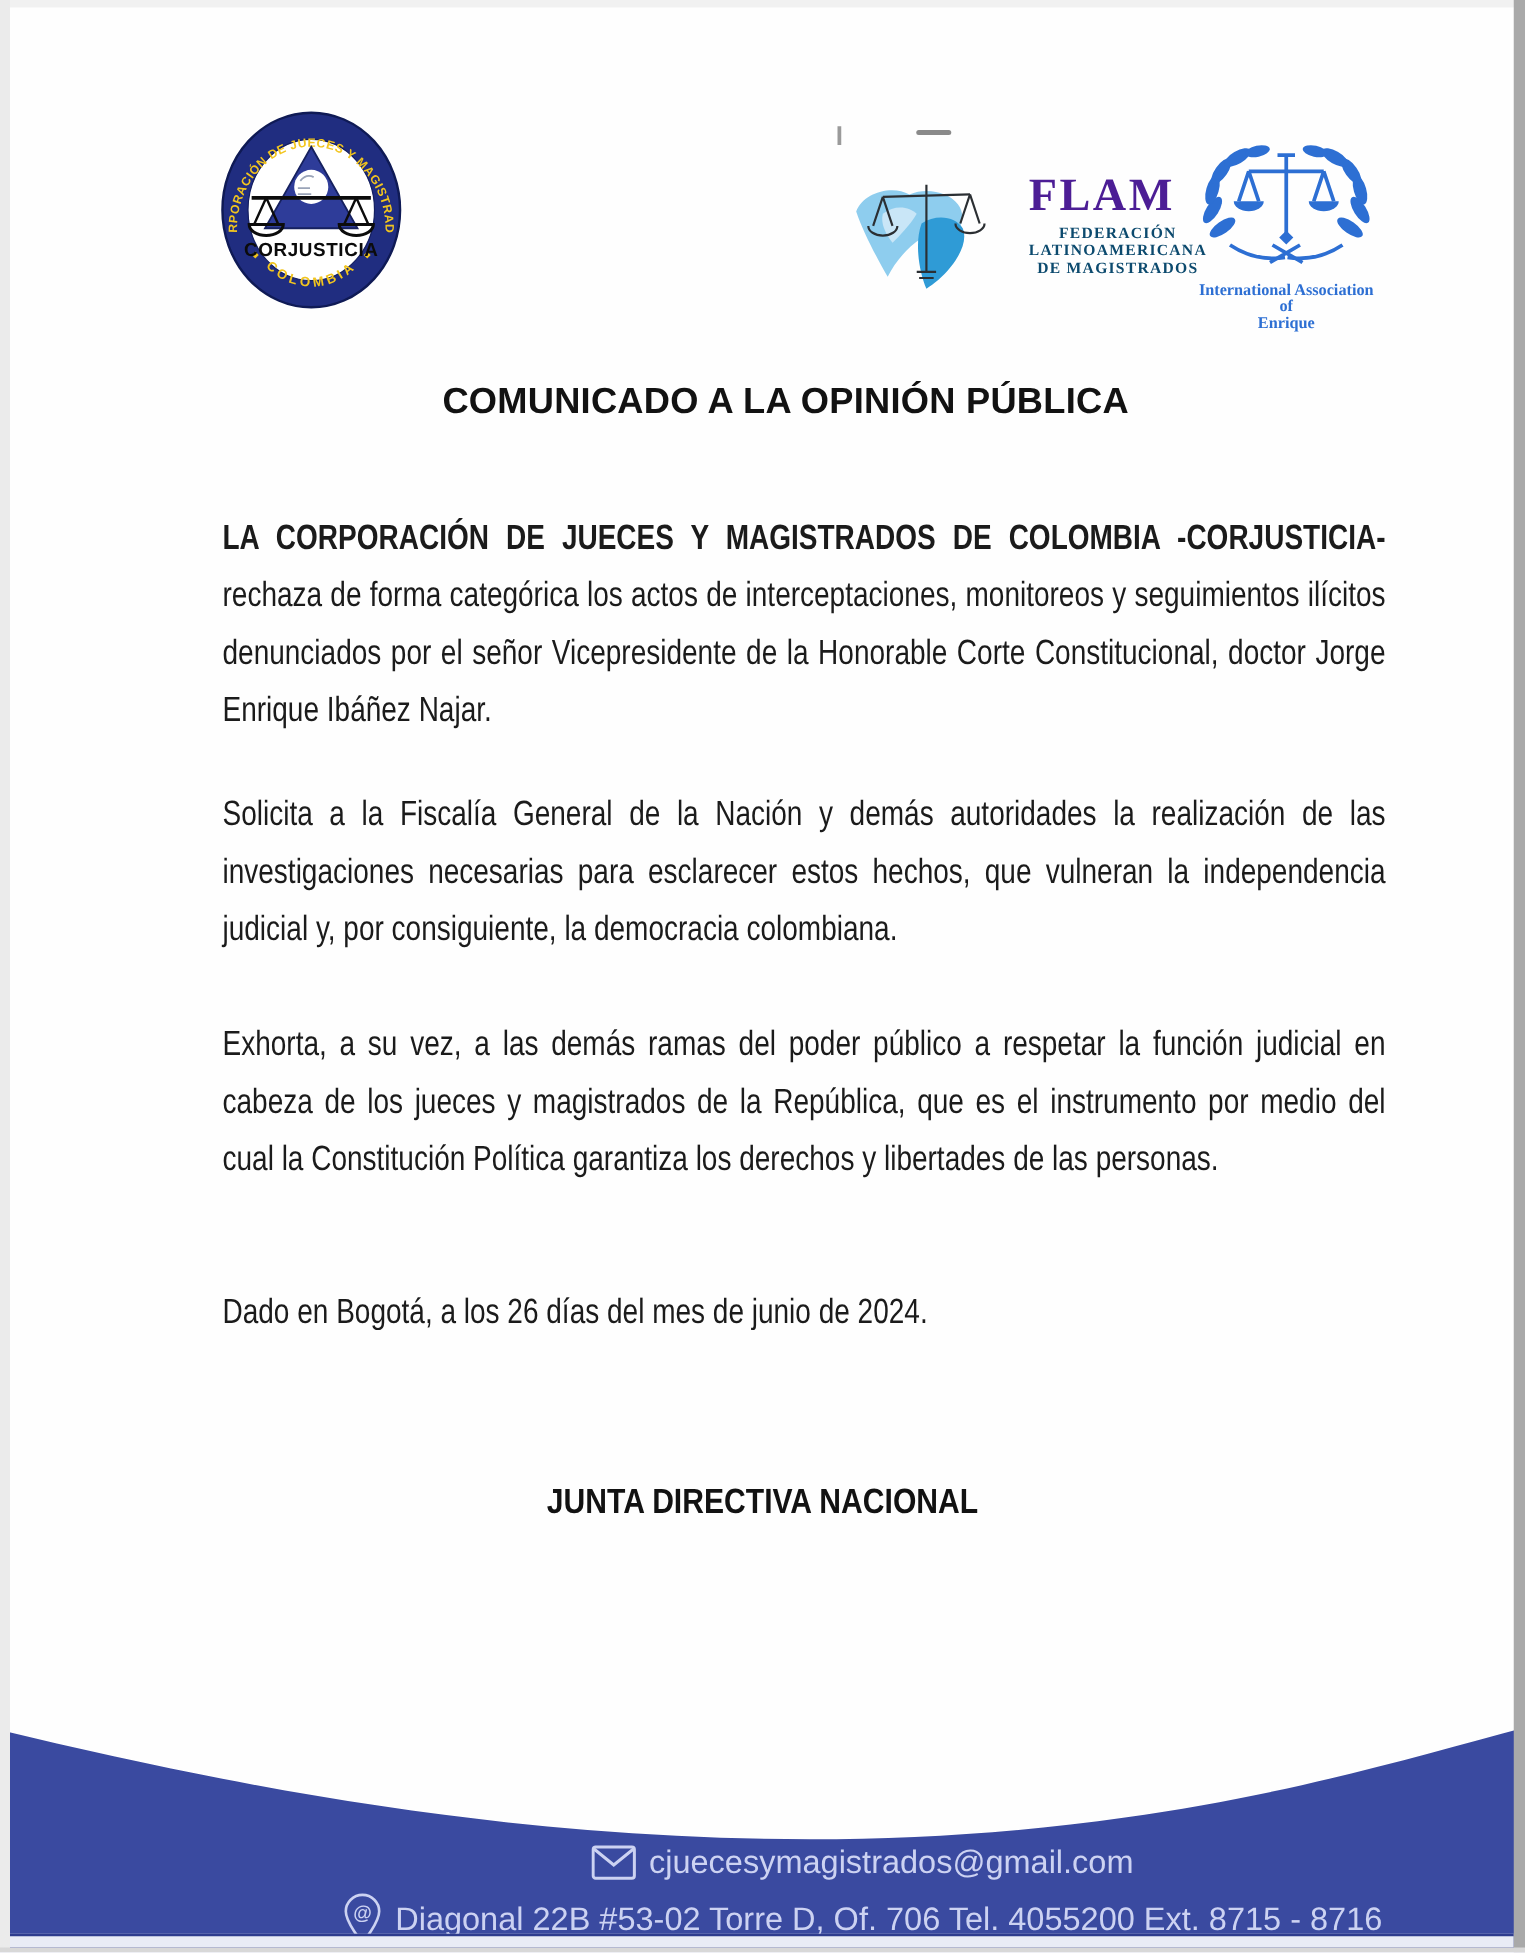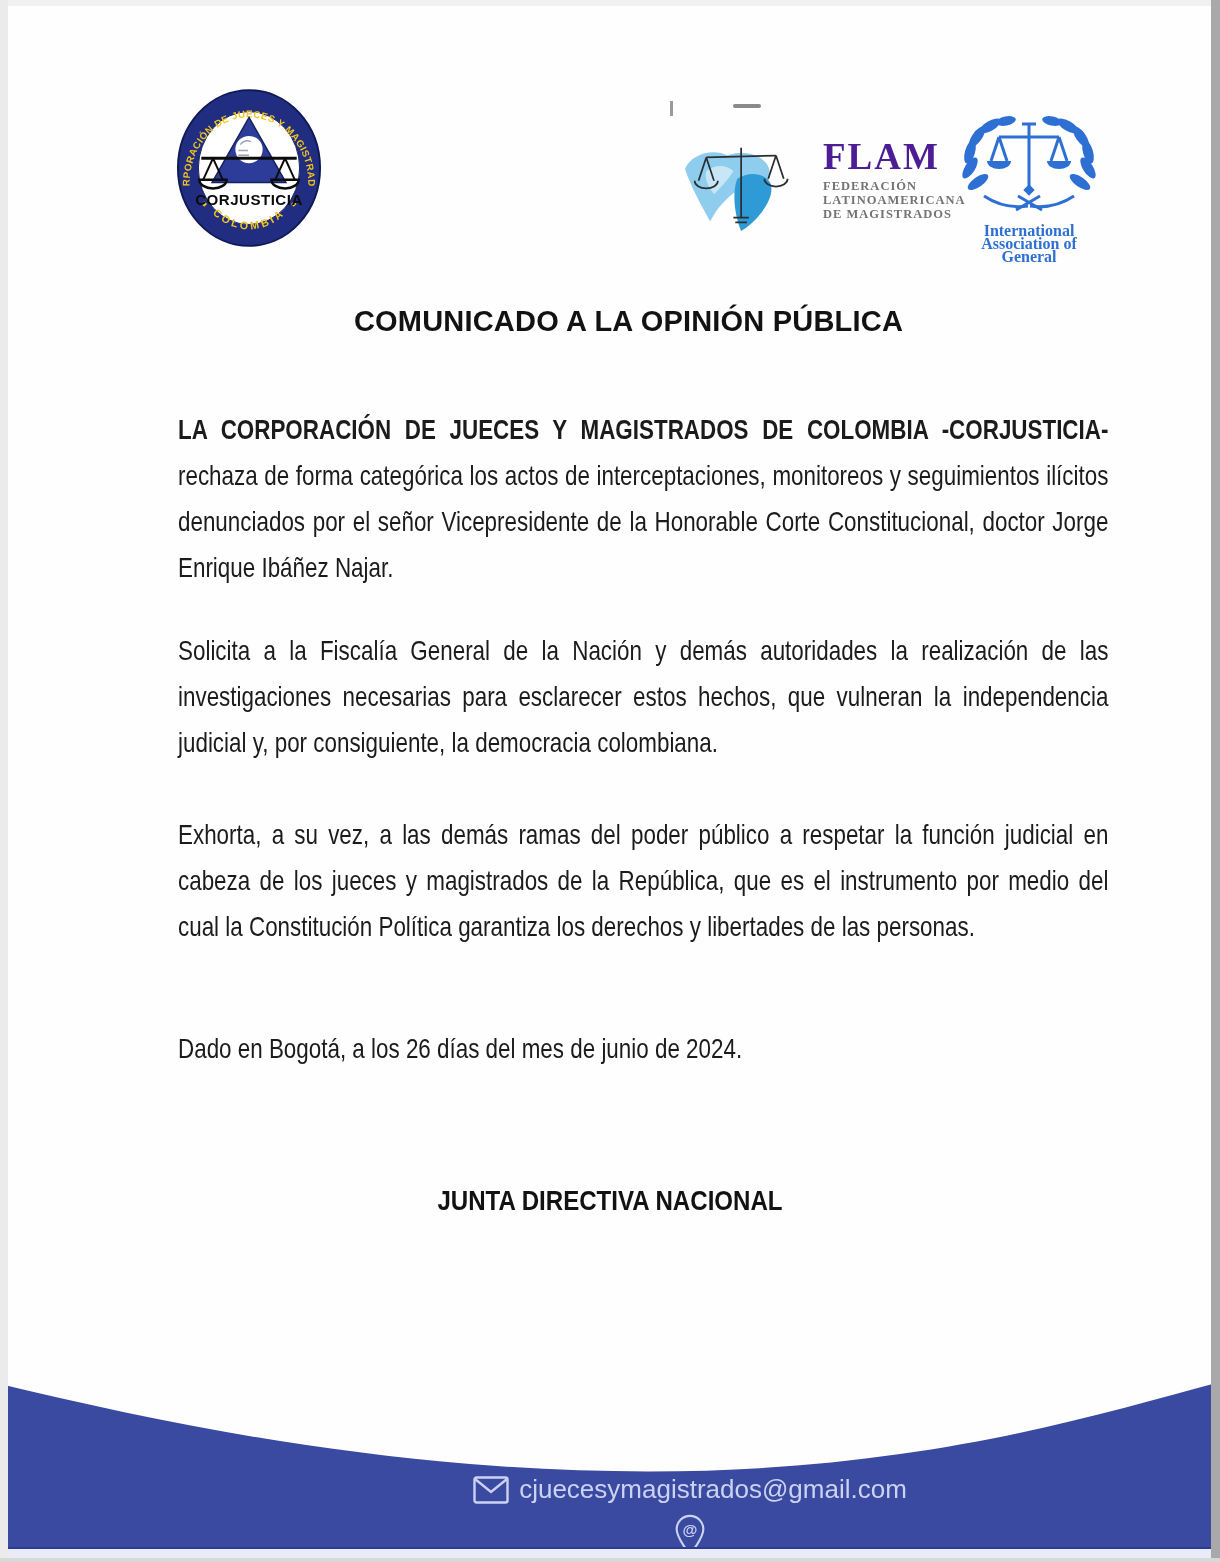--- a/index.html
+++ b/index.html
@@ -14,23 +14,23 @@
   .frame-right  { right:0; top:0; bottom:0; width:9px; background:#a9a9a9; }
   .frame-bottom { left:0; right:0; bottom:0; height:4px; background:#d8d8d8; }
 
   
   .logo { position:absolute; }
   .logo-corjusticia { left:176px; top:88px; }
   .logo-flam { left:675px; top:138px; width:292px; }
   .flam-map { position:absolute; left:0; top:4px; }
   .flam-text { position:absolute; left:148px; top:0; }
   .flam-acronym { font-family:"Liberation Serif", serif; font-weight:bold; font-size:37px; letter-spacing:2px; color:#4c1d95; line-height:38px; }
-  .flam-sub { font-family:"Liberation Serif", serif; font-weight:bold; font-size:12.5px; letter-spacing:1px; color:#737373; line-height:14px; margin-top:3px; }
+  .flam-sub { font-family:"Liberation Serif", serif; font-weight:bold; font-size:12.5px; letter-spacing:1px; color:#0c4a6e; line-height:14px; margin-top:3px;text-align:center; }
   .logo-iaj { left:953px; top:116px; width:152px; text-align:center; }
-  .iaj-caption { font-family:"Liberation Serif", serif; font-weight:bold; font-size:16px; color:#2d6fd3; line-height:13px; margin-top:2px; }
+  .iaj-caption { font-family:"Liberation Serif", serif; font-weight:bold; font-size:13px; color:#2d6fd3; line-height:13px; margin-top:2px; }
 
   .artifact { position:absolute; z-index:5; }
   .artifact-dash { left:733px; top:104px; width:28px; height:4px; background:#8a8a8a; border-radius:2px; }
   .artifact-tick { left:670px; top:101px; width:3px; height:15px; background:#9a9a9a; }
 
   
   .doc-title {
     position:absolute; left:0; right:0; top:305px; text-align:center;
     font-weight:bold; font-size:29px; color:#121212; letter-spacing:0.2px;padding-left:37px;
   }
@@ -141,21 +141,21 @@
         <path d="M45,21 L37,45 M45,21 L53,45 M105,21 L97,45 M105,21 L113,45"></path>
         <path d="M30,80 C45,90 60,92 74,90 M120,80 C105,90 90,92 76,90"></path>
         <path d="M64,80 L88,94 M86,80 L62,94"></path>
       </g>
       <path d="M33,45 a12,8 0 0 0 24,0 Z" fill="#2D6FD3"></path>
       <path d="M93,45 a12,8 0 0 0 24,0 Z" fill="#2D6FD3"></path>
       <rect x="71" y="70" width="8" height="8" transform="rotate(45 75 74)" fill="#2D6FD3"></rect>
     </svg>
     <div class="iaj-caption">
       <div>International Association of</div>
-      <div>General</div>
+      <div>Enrique</div>
     </div>
   </div>
 
   <div class="doc-title">COMUNICADO A LA OPINIÓN PÚBLICA</div>
 
   <div class="body-block p1">
     <div class="bold-line">LA CORPORACIÓN DE JUECES Y MAGISTRADOS DE COLOMBIA -CORJUSTICIA-</div>
     <div>rechaza de forma categórica los actos de interceptaciones, monitoreos y seguimientos ilícitos denunciados por el señor Vicepresidente de la Honorable Corte Constitucional, doctor Jorge Enrique Ibáñez Najar.</div>
   </div>
 
@@ -180,20 +180,21 @@
       <span>cjuecesymagistrados@gmail.com</span>
     </div>
   </div>
 
   <div class="footer-line footer-line2">
     <div class="contact">
       <svg width="32" height="42" viewBox="0 0 32 44">
         <path d="M16,2 C8.3,2 2,8.2 2,15.8 C2,25.5 16,42 16,42 C16,42 30,25.5 30,15.8 C30,8.2 23.7,2 16,2 Z" fill="none" stroke="#ccd2f2" stroke-width="2.2"></path>
         <text x="16" y="22.5" text-anchor="middle" font-family="Liberation Sans, sans-serif" font-size="16" font-weight="bold" fill="#ccd2f2">@</text>
       </svg>
+      <span>Diagonal 22B #53-02 Torre D, Of. 706 Tel. 4055200 Ext. 8715 - 8716</span>
     </div>
   </div>
 
   <div class="bottom-strip"></div>
 
   <div class="frame frame-top"></div>
   <div class="frame frame-left"></div>
   <div class="frame frame-right"></div>
   <div class="frame frame-bottom"></div>
 </div>

